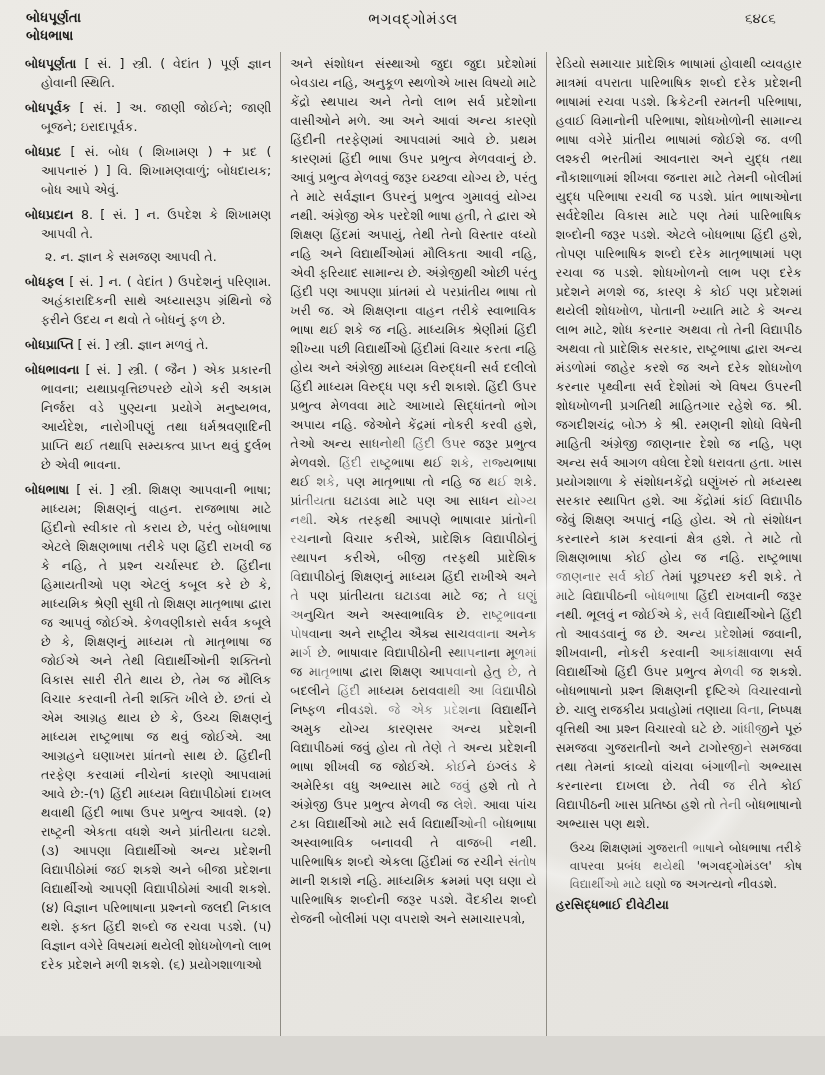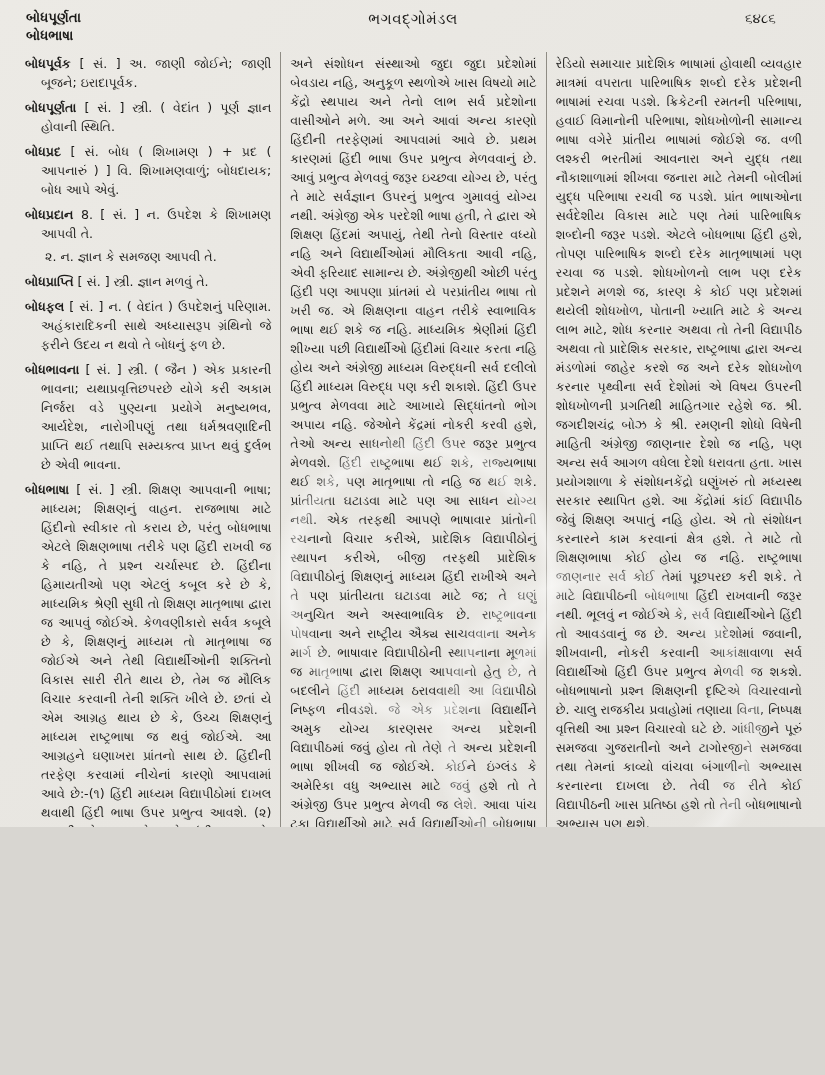--- a/index.html
+++ b/index.html
@@ -4,21 +4,21 @@
 <style>
   html,body{margin:0;padding:0;}
   body{
     width:825px;height:1075px;
     background:#d8d6d1;
     font-family:"DejaVu Sans","Liberation Sans",sans-serif;
     -webkit-font-smoothing:antialiased;
   }
   .page{
     position:relative;
-    width:825px;height:827px;
+    width:825px;height:1036px;
     background:linear-gradient(135deg,#eceae5 0%,#e9e7e2 45%,#e5e3de 100%);
     color:#1c1b19;
     overflow:hidden;
     box-sizing:border-box;
     padding:6px 14px 8px 16px;
   }
   
   .wm{
     position:absolute;border-radius:50%;
     pointer-events:none;
@@ -92,37 +92,37 @@
       <div>બોધભાષા</div>
     </div>
     <div class="ttl">ભગવદ્ગોમંડલ</div>
     <div class="pgno">૬૪૮૬</div>
   </div>
 
   <div class="cols">
 
     <div class="col">
       <div class="entry">
-        <p><span class="hw">બોધપૂર્વક</span> <span>[ સં. ] અ. જાણી જોઈને; જાણી બૂજને; ઇરાદાપૂર્વક.</span></p>
+        <p><span class="hw">બોધપૂર્ણતા</span> <span>[ સં. ] સ્ત્રી. ( વેદાંત ) પૂર્ણ જ્ઞાન હોવાની સ્થિતિ.</span></p>
       </div>
       <div class="entry">
-        <p><span class="hw">બોધપૂર્ણતા</span> <span>[ સં. ] સ્ત્રી. ( વેદાંત ) પૂર્ણ જ્ઞાન હોવાની સ્થિતિ.</span></p>
+        <p><span class="hw">બોધપૂર્વક</span> <span>[ સં. ] અ. જાણી જોઈને; જાણી બૂજને; ઇરાદાપૂર્વક.</span></p>
       </div>
       <div class="entry">
         <p><span class="hw">બોધપ્રદ</span> <span>[ સં. બોધ ( શિખામણ ) + પ્રદ ( આપનારું ) ] વિ. શિખામણવાળું; બોધદાયક; બોધ આપે એવું.</span></p>
       </div>
       <div class="entry">
         <p><span class="hw">બોધપ્રદાન</span> <span>8. [ સં. ] ન. ઉપદેશ કે શિખામણ આપવી તે.</span></p>
         <p class="sub">૨. ન. જ્ઞાન કે સમજણ આપવી તે.</p>
       </div>
       <div class="entry">
-        <p><span class="hw">બોધપ્રાપ્તિ</span> <span>[ સં. ] સ્ત્રી. જ્ઞાન મળવું તે.</span></p>
+        <p><span class="hw">બોધફલ</span> <span>[ સં. ] ન. ( વેદાંત ) ઉપદેશનું પરિણામ. અહંકારાદિકની સાથે અધ્યાસરૂપ ગ્રંથિનો જે ફરીને ઉદય ન થવો તે બોધનું ફળ છે.</span></p>
       </div>
       <div class="entry">
-        <p><span class="hw">બોધફલ</span> <span>[ સં. ] ન. ( વેદાંત ) ઉપદેશનું પરિણામ. અહંકારાદિકની સાથે અધ્યાસરૂપ ગ્રંથિનો જે ફરીને ઉદય ન થવો તે બોધનું ફળ છે.</span></p>
+        <p><span class="hw">બોધપ્રાપ્તિ</span> <span>[ સં. ] સ્ત્રી. જ્ઞાન મળવું તે.</span></p>
       </div>
       <div class="entry">
         <p><span class="hw">બોધભાવના</span> <span>[ સં. ] સ્ત્રી. ( જૈન ) એક પ્રકારની ભાવના; યથાપ્રવૃત્તિછપરછે યોગે કરી અકામ નિર્જરા વડે પુણ્યના પ્રયોગે મનુષ્યભવ, આર્યદેશ, નારોગીપણું તથા ધર્મશ્રવણાદિની પ્રાપ્તિ થઈ તથાપિ સમ્યક્ત્વ પ્રાપ્ત થવું દુર્લભ છે એવી ભાવના.</span></p>
       </div>
       <div class="entry">
         <p><span class="hw">બોધભાષા</span> <span>[ સં. ] સ્ત્રી. શિક્ષણ આપવાની ભાષા; માધ્યમ; શિક્ષણનું વાહન. રાજભાષા માટે હિંદીનો સ્વીકાર તો કરાય છે, પરંતુ બોધભાષા એટલે શિક્ષણભાષા તરીકે પણ હિંદી રાખવી જ કે નહિ, તે પ્રશ્ન ચર્ચાસ્પદ છે. હિંદીના હિમાયતીઓ પણ એટલું કબૂલ કરે છે કે, માધ્યમિક શ્રેણી સુધી તો શિક્ષણ માતૃભાષા દ્વારા જ આપવું જોઈએ. કેળવણીકારો સર્વત્ર કબૂલે છે કે, શિક્ષણનું માધ્યમ તો માતૃભાષા જ જોઈએ અને તેથી વિદ્યાર્થીઓની શક્તિનો વિકાસ સારી રીતે થાય છે, તેમ જ મૌલિક વિચાર કરવાની તેની શક્તિ ખીલે છે. છતાં યે એમ આગ્રહ થાય છે કે, ઉચ્ચ શિક્ષણનું માધ્યમ રાષ્ટ્રભાષા જ થવું જોઈએ. આ આગ્રહને ઘણાખરા પ્રાંતનો સાથ છે. હિંદીની તરફેણ કરવામાં નીચેનાં કારણો આપવામાં આવે છે:-(૧) હિંદી માધ્યમ વિદ્યાપીઠોમાં દાખલ થવાથી હિંદી ભાષા ઉપર પ્રભુત્વ આવશે. (૨) રાષ્ટ્રની એકતા વધશે અને પ્રાંતીયતા ઘટશે. (૩) આપણા વિદ્યાર્થીઓ અન્ય પ્રદેશની વિદ્યાપીઠોમાં જઈ શકશે અને બીજા પ્રદેશના વિદ્યાર્થીઓ આપણી વિદ્યાપીઠોમાં આવી શકશે. (૪) વિજ્ઞાન પરિભાષાના પ્રશ્નનો જલદી નિકાલ થશે. ફક્ત હિંદી શબ્દો જ રચવા પડશે. (૫) વિજ્ઞાન વગેરે વિષયમાં થયેલી શોધખોળનો લાભ દરેક પ્રદેશને મળી શકશે. (૬) પ્રયોગશાળાઓ</span></p>
       </div>
     </div>
 
     <div class="col">

